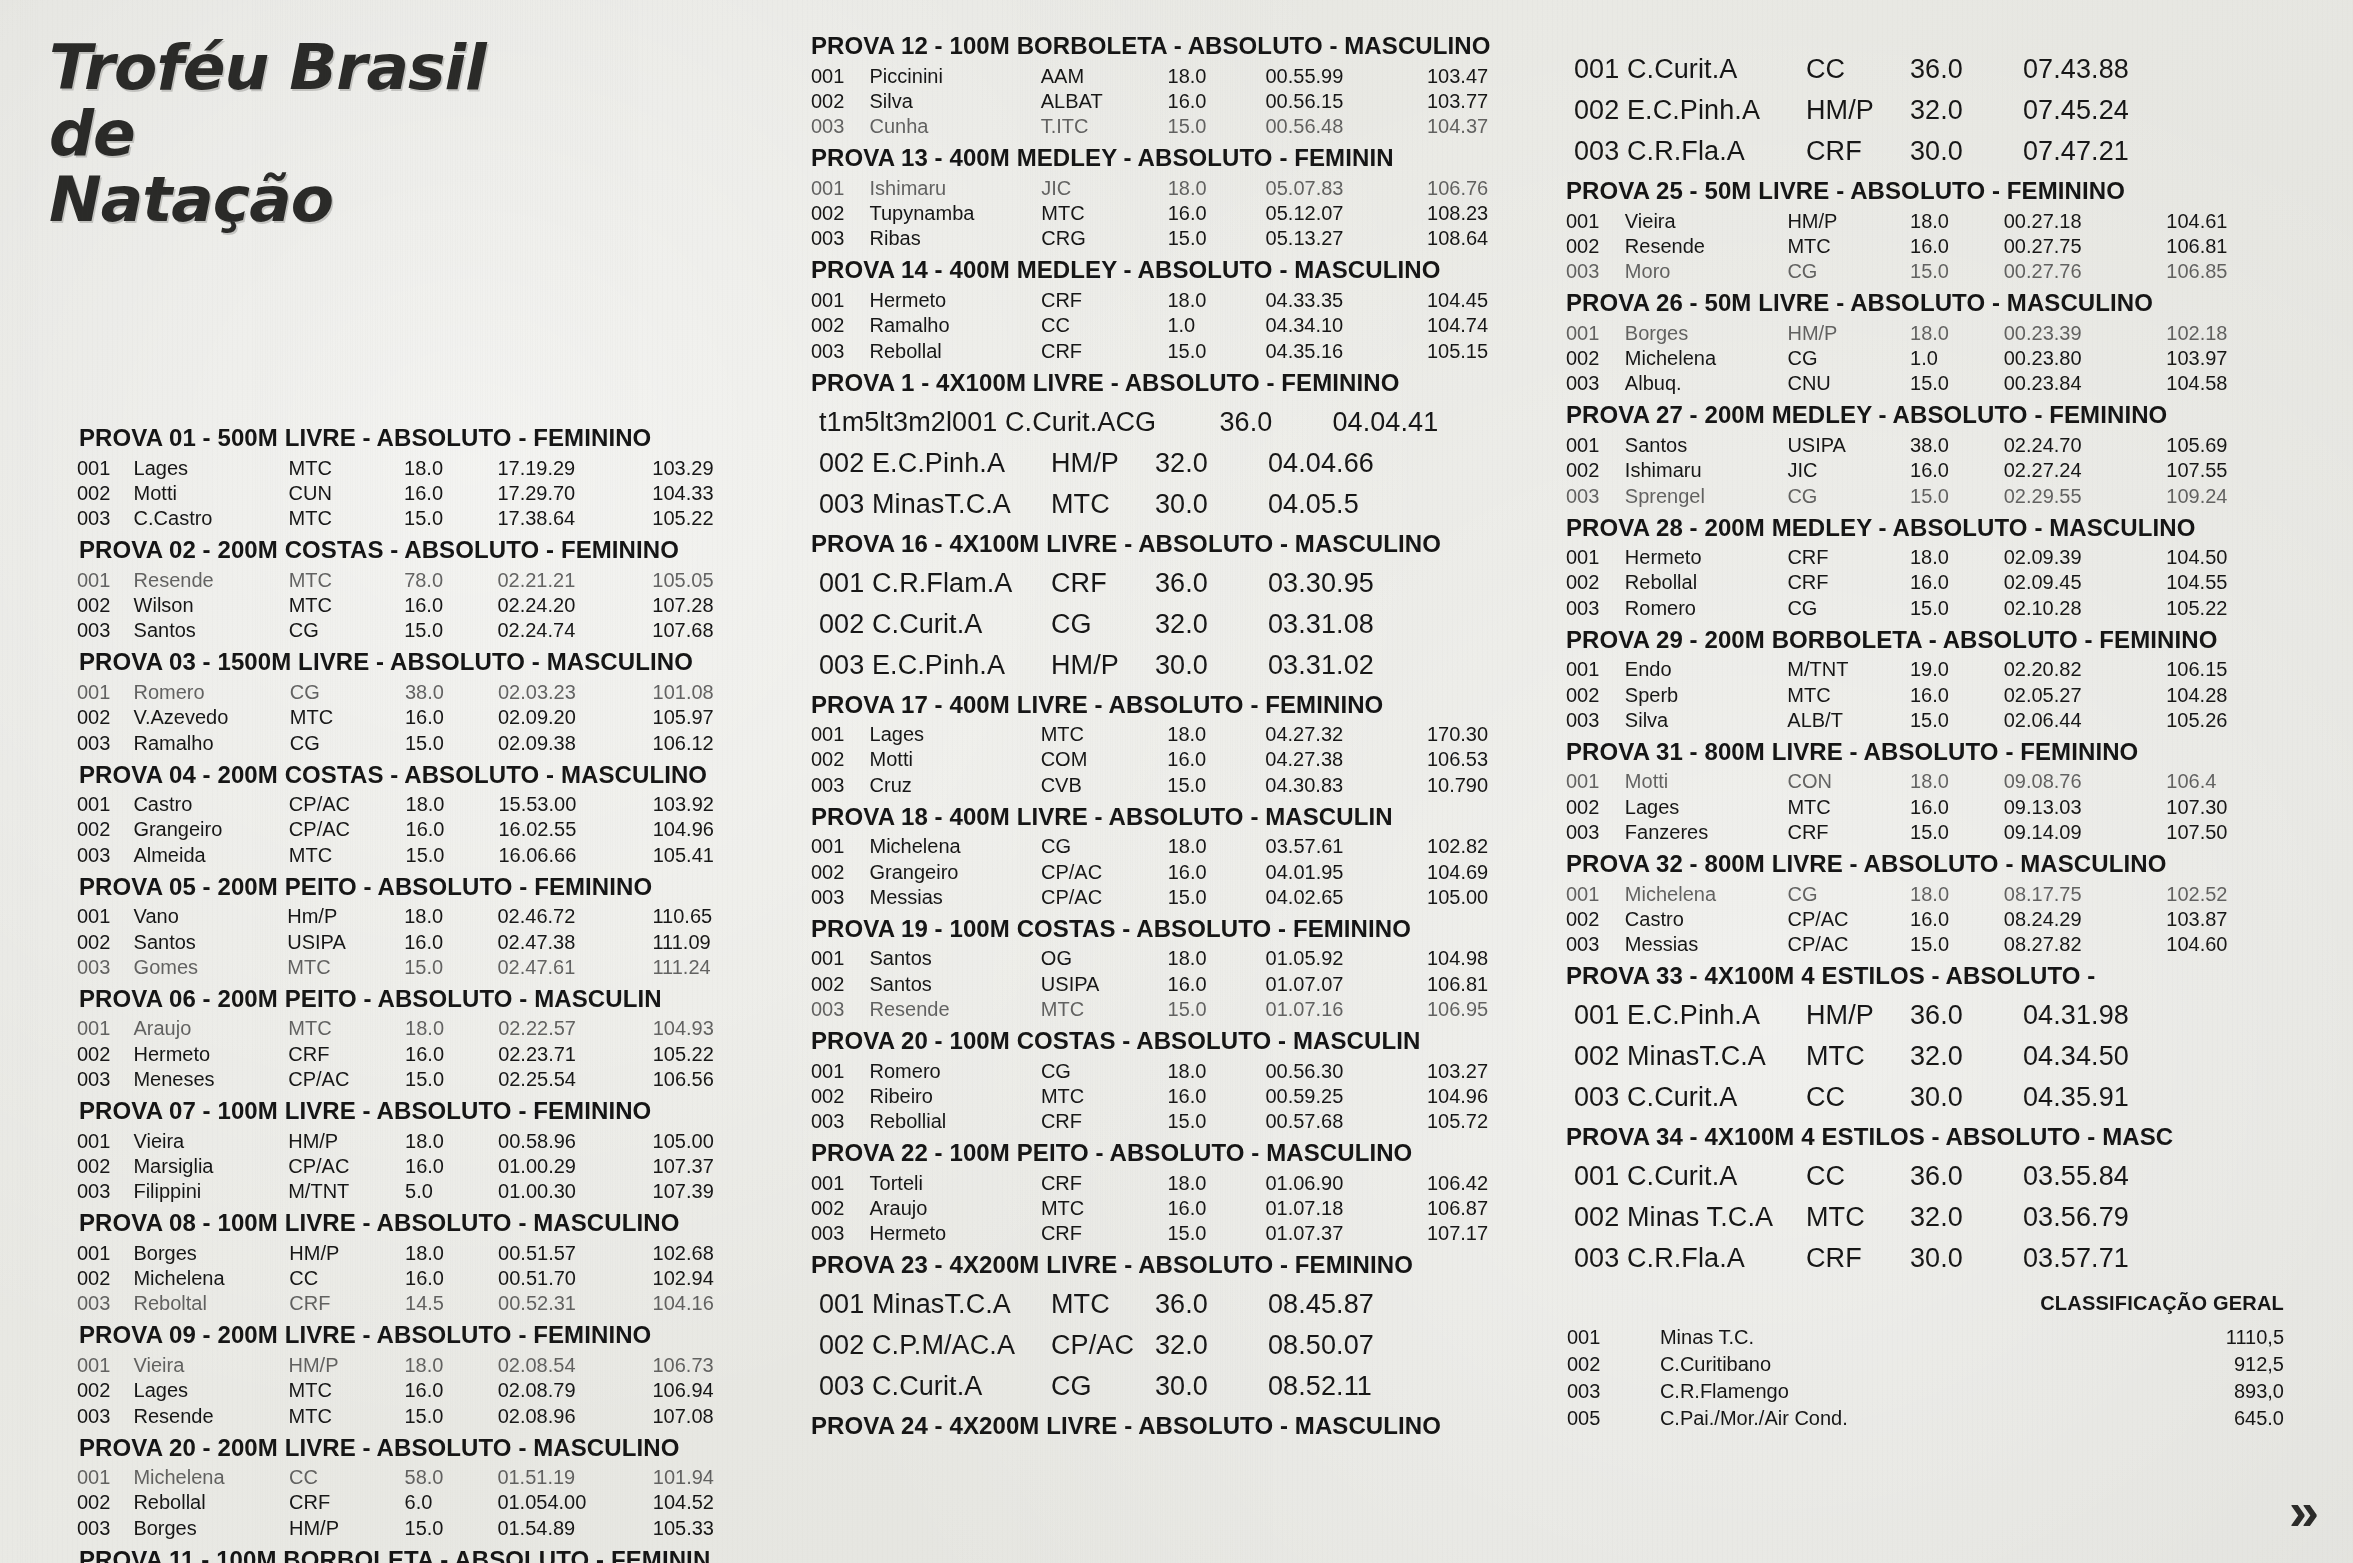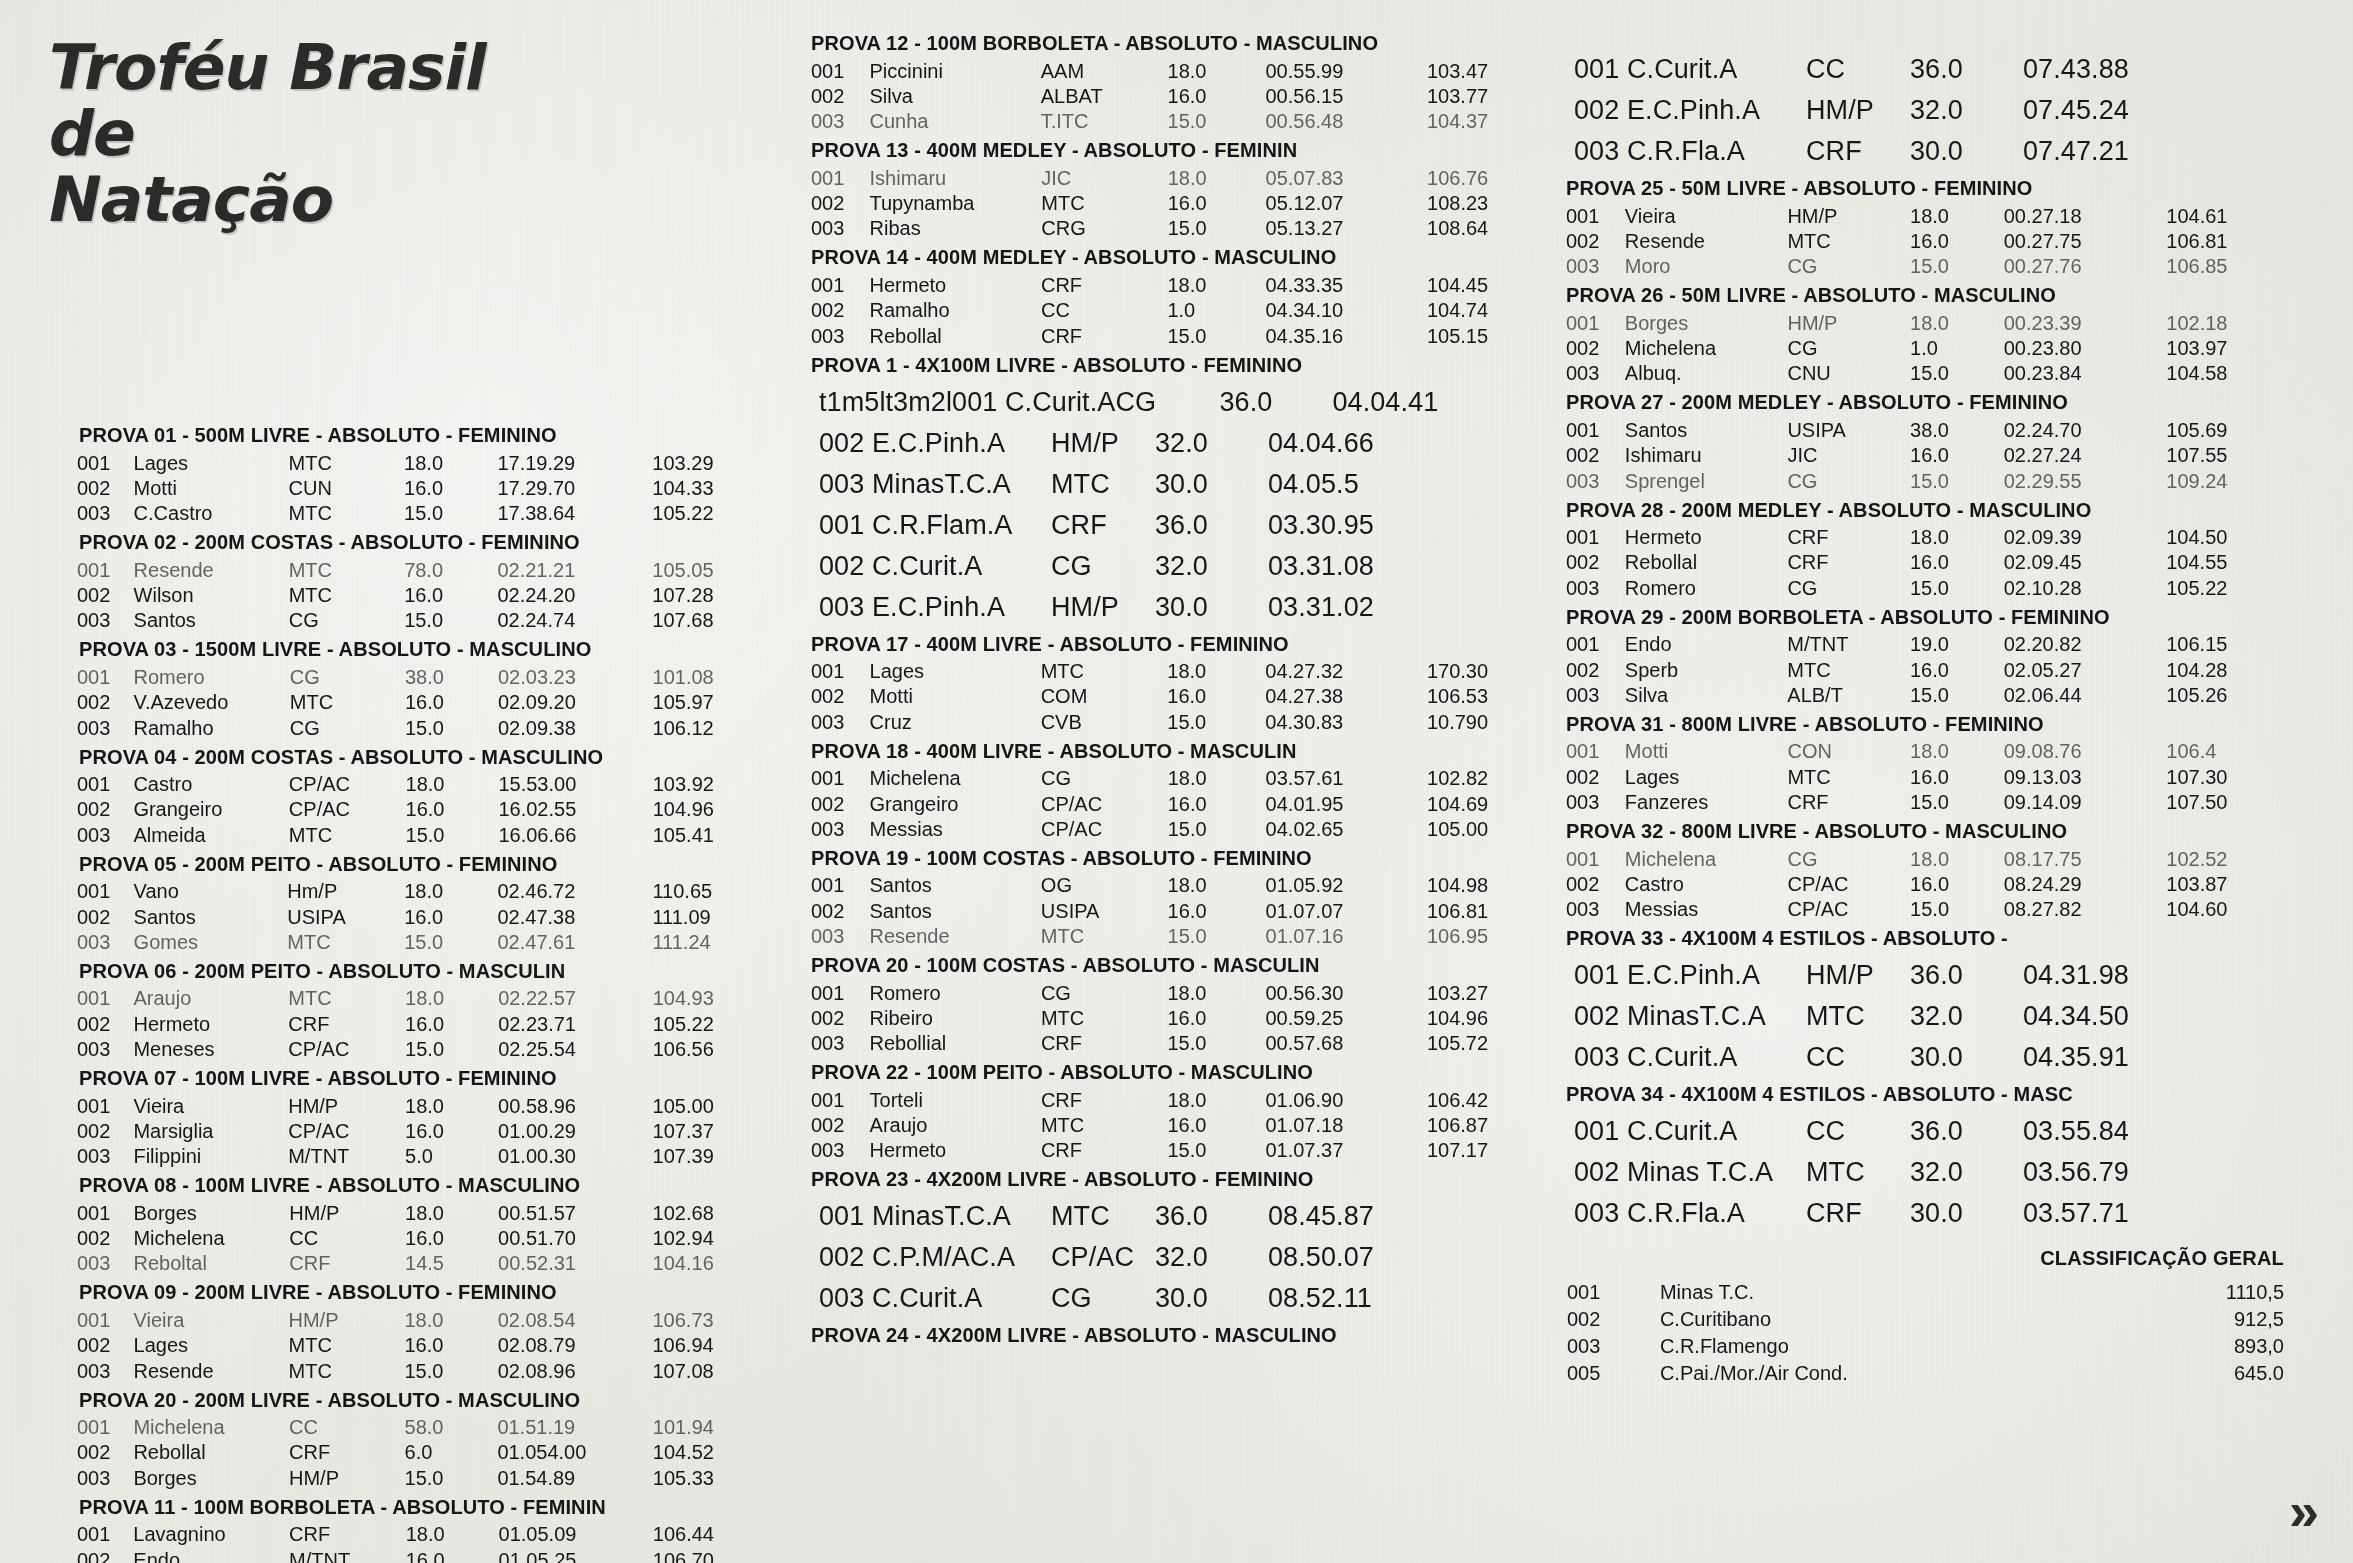--- a/index.html
+++ b/index.html
@@ -56,21 +56,21 @@
   .col {
     position: absolute;
     top: 0;
   }
   #col1 { left: 64px; top: 419px;  width: 701px; }
   #col2 { left: 804px; top: 27px;  width: 740px; }
   #col3 { left: 1559px; top: 44px;  width: 725px; }
 
   .prova-head {
     font-weight: bold;
-    font-size: 20px;
+    font-size: 24px;
     letter-spacing: 0.1px;
     color: #151515;
     margin: 5px 0 3px 0;
     white-space: nowrap;
   }
   .c1 .prova-head { padding-left: 15px; }
   .c2 .prova-head { padding-left: 7px; }
   .c3 .prova-head { padding-left: 7px; }
 
   table.results {
@@ -558,20 +558,21 @@
             <td class="ag">15.0</td>
             <td class="tm">04.35.16</td>
             <td class="pt">105.15</td>
           </tr>
         </tbody>
       </table>
       <div class="prova-head">PROVA 1 - 4X100M LIVRE - ABSOLUTO - FEMININO</div>
       <div class="relay-row"><span class="rteam">t1m5lt3m2l001 C.Curit.A</span><span class="rclub">CG</span><span class="rage">36.0</span><span class="rtime">04.04.41</span></div>
       <div class="relay-row"><span class="rteam">002 E.C.Pinh.A</span><span class="rclub">HM/P</span><span class="rage">32.0</span><span class="rtime">04.04.66</span></div>
       <div class="relay-row"><span class="rteam">003 MinasT.C.A</span><span class="rclub">MTC</span><span class="rage">30.0</span><span class="rtime">04.05.5</span></div>
+      <div class="prova-head">PROVA 16 - 4X100M LIVRE - ABSOLUTO - MASCULINO</div>
       <div class="relay-row"><span class="rteam">001 C.R.Flam.A</span><span class="rclub">CRF</span><span class="rage">36.0</span><span class="rtime">03.30.95</span></div>
       <div class="relay-row"><span class="rteam">002 C.Curit.A</span><span class="rclub">CG</span><span class="rage">32.0</span><span class="rtime">03.31.08</span></div>
       <div class="relay-row"><span class="rteam">003 E.C.Pinh.A</span><span class="rclub">HM/P</span><span class="rage">30.0</span><span class="rtime">03.31.02</span></div>
       <div class="prova-head">PROVA 17 - 400M LIVRE - ABSOLUTO - FEMININO</div>
       <table class="results">
         <tbody>
           <tr>
             <td class="pos">001</td>
             <td class="nm">Lages</td>
             <td class="cl">MTC</td>

